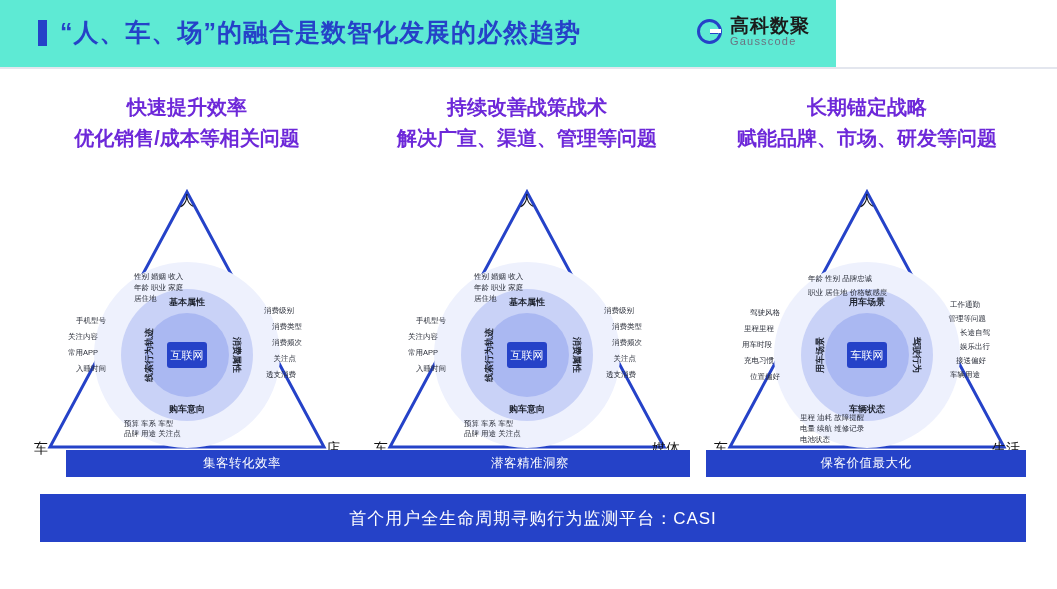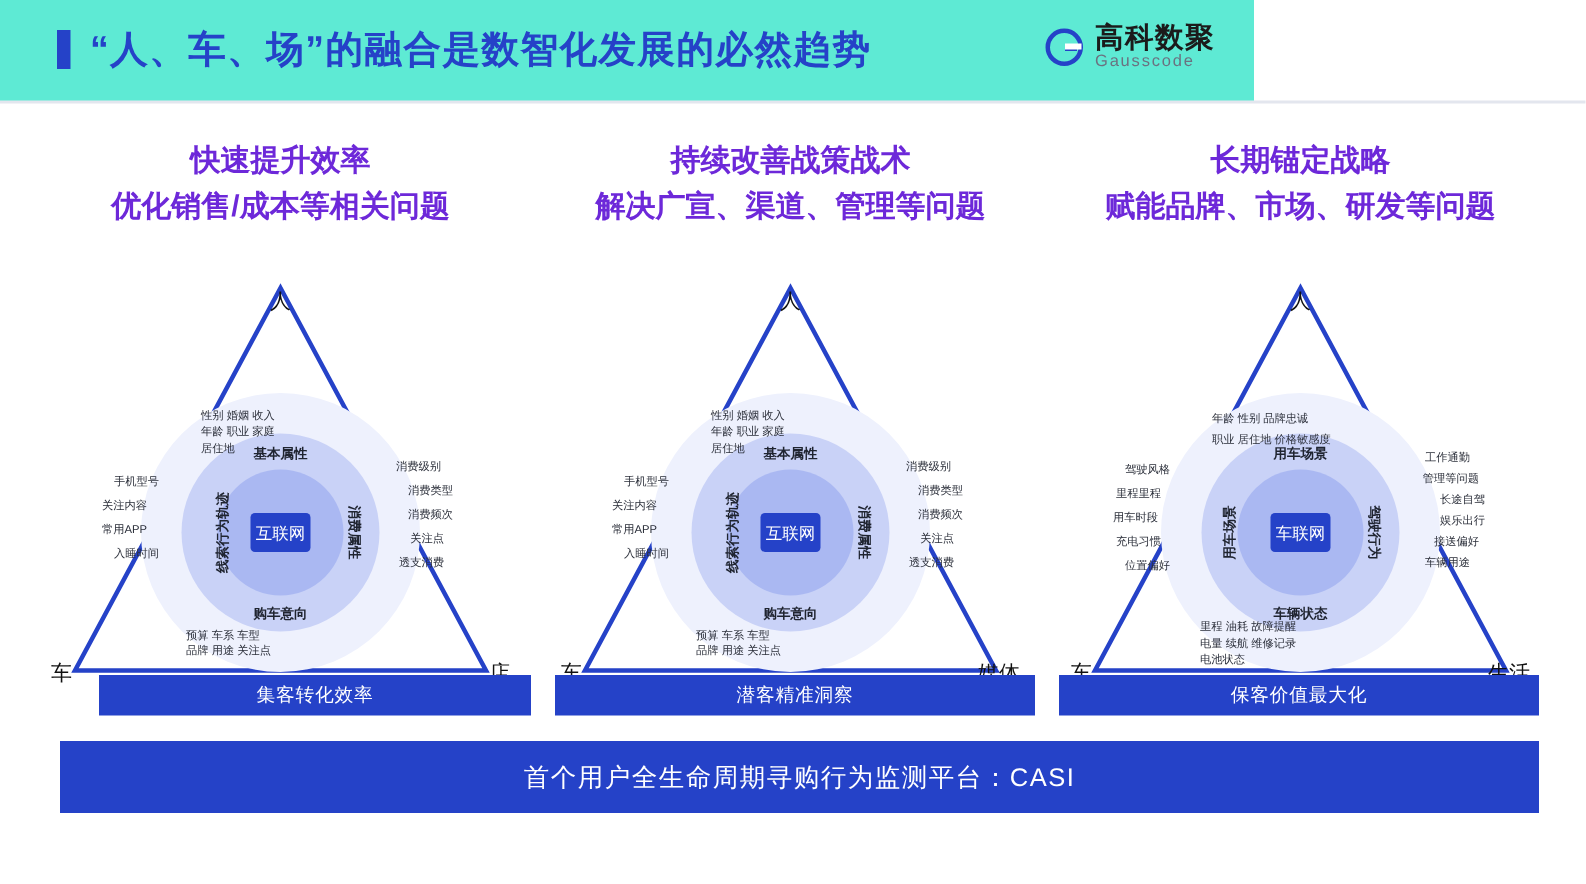--- a/index.html
+++ b/index.html
@@ -198,21 +198,21 @@
     position: absolute;
     height: 27px;
     background: #2542c8;
     color: #ffffff;
     font-size: 12.5px;
     display: flex;
     align-items: center;
     justify-content: center;
     letter-spacing: 0.5px;
   }
-  .bar1 { left: 66px; top: 450px; width: 288px; }
+  .bar1 { left: 66px; top: 450px; width: 288px; padding-left: 32px; }
   .bar2 { left: 370px; top: 450px; width: 320px; }
   .bar3 { left: 706px; top: 450px; width: 320px; font-family: Liberation Serif, serif; }
 
   .footer-bar {
     position: absolute;
     left: 40px; top: 494px;
     width: 986px;
     height: 48px;
     background: #2542c8;
     color: #ffffff;

